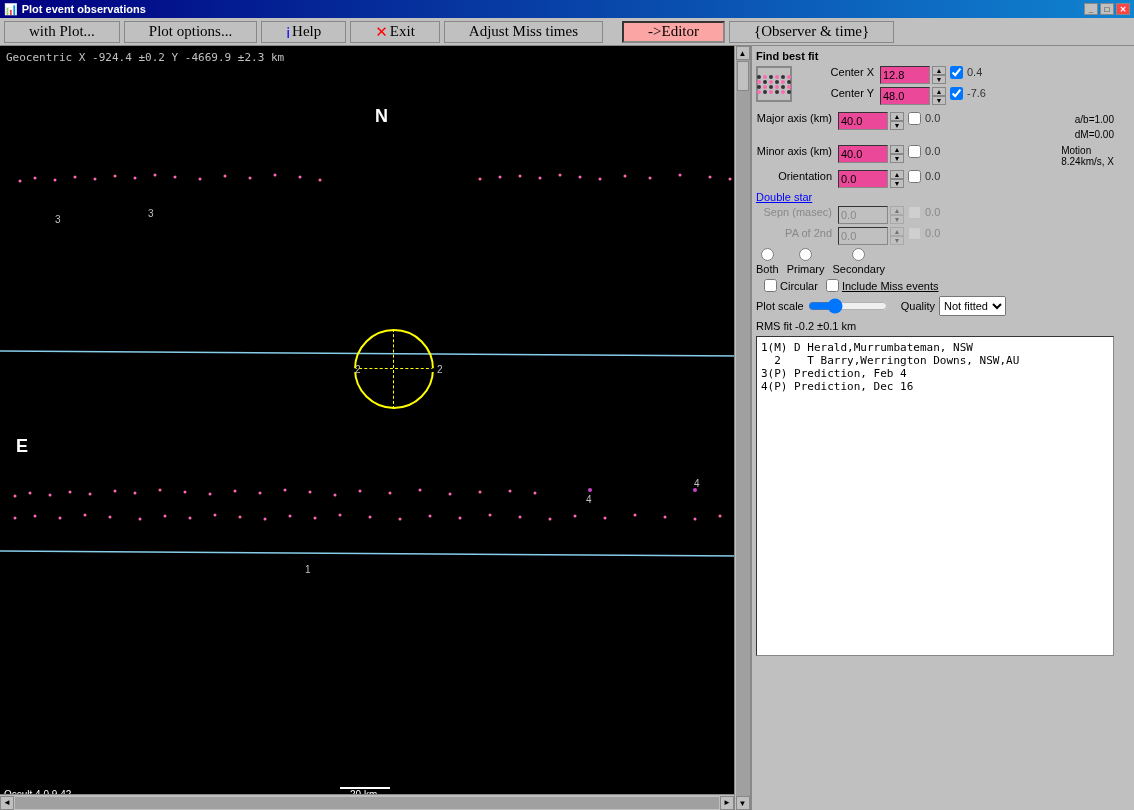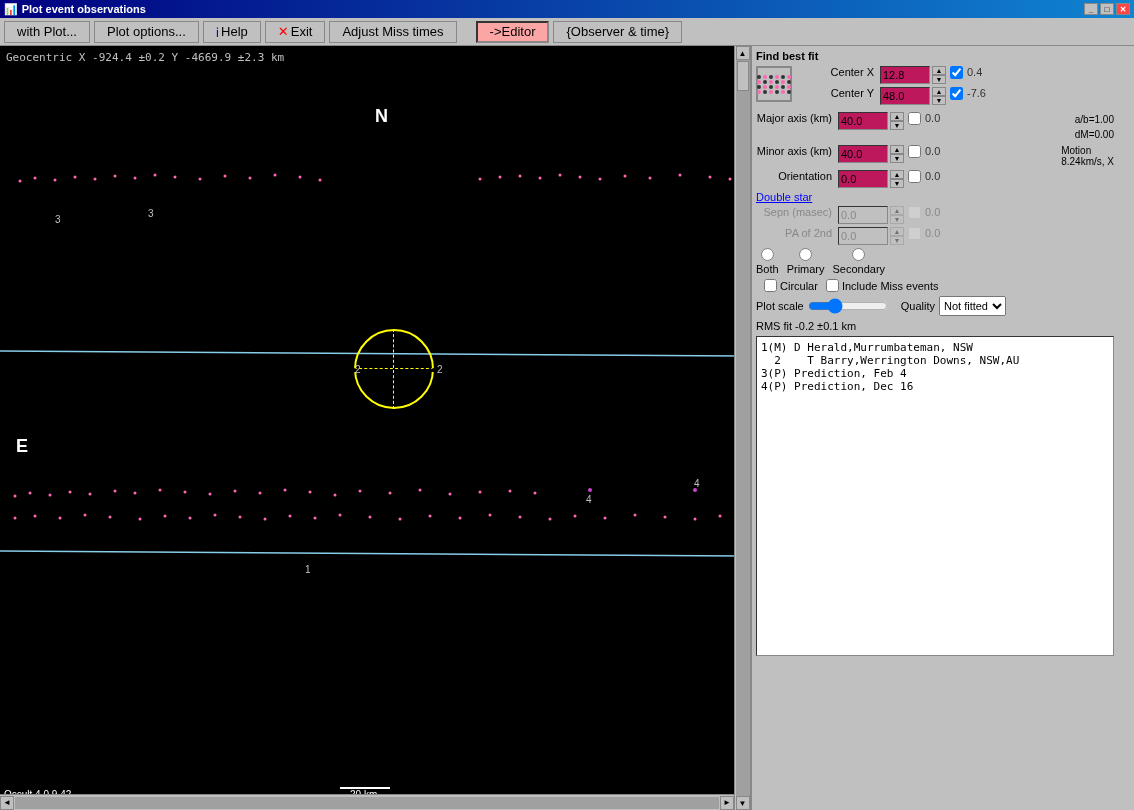--- a/index.html
+++ b/index.html
@@ -35,25 +35,25 @@
       border-bottom: 1px solid #888;
       height: 28px;
       display: flex;
       align-items: center;
       padding: 2px 4px;
       gap: 4px;
     }
     .toolbar-btn {
       background: #c0c0c0;
       border: 1px solid #888;
-      padding: 2px 12px;
-      font-size: 13px;
+      padding: 2px 24px;
+      font-size: 15px;
       cursor: pointer;
       height: 22px;
-      display: flex; align-items: center;
+      display: flex; align-items: center; font-family: Liberation Serif, serif;
     }
     .toolbar-btn.active { background: #fca5a5; border: 2px inset #888; margin-left: 15px; }
 
     
     .main-content {
       display: flex;
       height: calc(810px - 18px - 28px);
     }
 
     
@@ -222,21 +222,21 @@
       width: 80px;
       font-size: 11px;
       text-align: right;
       padding-right: 4px;
     }
 
     .fit-input {
       width: 50px;
       height: 18px;
       border: 1px inset #888;
-      background: #be185d;
+      background: #ec4899;
       font-size: 11px;
       padding: 1px 2px;
     }
 
     .spin-btns {
       display: flex;
       flex-direction: column;
       width: 14px;
     }
     .spin-btn {
@@ -710,21 +710,21 @@
         <input type="radio" name="star-mode" style="">
         <span>Secondary</span>
       </label>
     </div>
 
     <div class="include-row">
       <label style="display:flex;align-items:center;gap:3px;font-size:11px;margin-left:8px;">
         <input type="checkbox" style="">
         <span>Circular</span>
       </label>
-      <label style="display:flex;align-items:center;gap:3px;font-size:11px;">
+      <label style="display:flex;align-items:center;gap:3px;font-size:11px;text-decoration:underline;">
         <input type="checkbox" style="">
         <span>Include Miss events</span>
       </label>
     </div>
 
     <div class="plot-scale-row">
       <span>Plot scale</span>
       <input type="range" class="plot-scale-slider" min="0" max="100" value="30" style="">
       <span style="margin-left:0;padding-left:9px;">Quality</span>
       <select class="quality-select">

